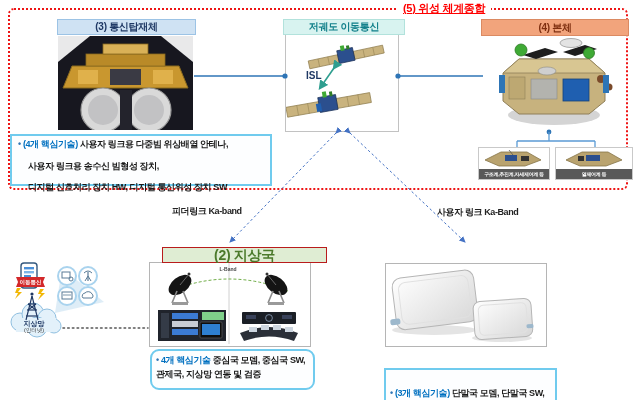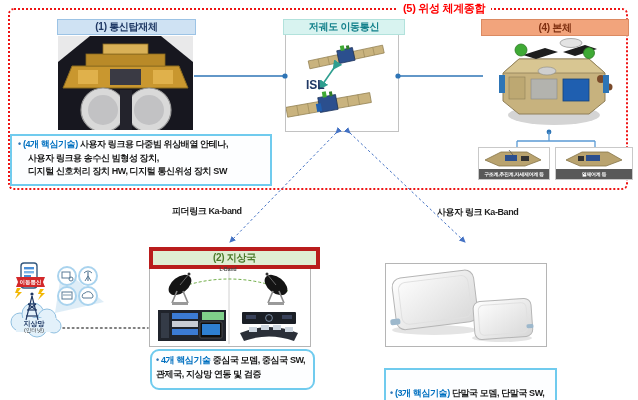--- a/index.html
+++ b/index.html
@@ -2,77 +2,77 @@
 <html><head>
 <meta charset="utf-8">
 <style>
   html,body{margin:0;padding:0;background:#ffffff;}
   body{font-family:"Liberation Sans","DejaVu Sans",sans-serif;}
   .canvas{position:relative;width:638px;height:400px;background:#ffffff;overflow:hidden;}
   .abs{position:absolute;}
   
   .space-border{left:8px;top:8px;width:616px;height:178px;border:2px dotted #ee1414;border-radius:6px;z-index:1;}
   .sys-title{left:397px;top:0px;height:17px;line-height:17px;background:#ffffff;padding:0 6px;
-             color:#ff0000;font-weight:800;font-size:11px;z-index:6;letter-spacing:-0.3px;}
+             color:#ff0000;font-weight:800;font-size:11px;z-index:6;letter-spacing:-0.3px;text-decoration:underline;}
   
   .hdr{z-index:3;text-align:center;font-weight:800;letter-spacing:-0.3px;}
   .hdr-payload{left:57px;top:19px;width:137px;height:14px;line-height:14px;font-size:10px;
                background:#cfe2f3;border:1px solid #9cc3e5;color:#1f3864;}
   .hdr-leo{left:283px;top:19px;width:120px;height:14px;line-height:14px;font-size:10px;
            background:#d8f3f0;border:1px solid #b2e2dc;color:#12808a;}
   .hdr-bus{left:481px;top:19px;width:146px;height:15px;line-height:15px;font-size:10px;
            background:#f2a47c;border:1px solid #db8a62;color:#7e2f10;}
-  .hdr-ground{left:149px;top:247px;width:163px;height:14px;line-height:14px;font-size:10px;
-              background:#dfedd3;border:4px solid #b91c1c;color:#4c7a2b;}
+  .hdr-ground{left:162px;top:247px;width:163px;height:14px;line-height:14px;font-size:14px;
+              background:#dfedd3;border:1px solid #b91c1c;color:#4c7a2b;}
   .hdr-terminal{left:383px;top:248px;width:164px;height:14px;line-height:14px;font-size:10px;
                 background:#fbf0ce;border:1px solid #eeddab;color:#dd4b2c;}
   
   .leo-box{left:285px;top:33px;width:112px;height:97px;background:#ffffff;border:1px solid #c2c2c2;z-index:2;}
   .img-frame{z-index:2;}
   .gs-box{left:149px;top:262px;width:160px;height:83px;background:#ffffff;border:1px solid #b5b5b5;z-index:2;}
   .tm-box{left:385px;top:263px;width:160px;height:82px;background:#ffffff;border:1px solid #b5b5b5;z-index:2;}
   
   .techbox{border:2px solid #70cbee;background:#fdfeff;z-index:3;font-size:9px;line-height:1.5;
            color:#1a1a1a;font-weight:700;letter-spacing:-0.4px;}
   .box1{left:10px;top:134px;width:252px;height:44px;padding:2px 0 2px 6px;}
   .box2{left:150px;top:349px;width:153px;height:31px;padding:3px 4px;border-radius:9px;}
   .box3{left:384px;top:368px;width:161px;height:30px;padding:17px 4px;}
   .bullet{color:#2e75b6;font-weight:800;}
   .hl{color:#0070c0;font-weight:800;}
-  .indent{padding-left:10px;}
+  .indent{padding-left:10px;margin-top:8px;}
   
   .linklabel{z-index:4;font-size:9px;font-weight:800;color:#222222;letter-spacing:-0.4px;}
   .feeder-label{left:172px;top:205px;}
   .user-label{left:437px;top:206px;}
   
   .subsys{z-index:3;background:#ffffff;border:1px solid #c9c9c9;}
   .subsys .cap{position:absolute;left:0;bottom:0;width:100%;height:10px;background:#595959;color:#ffffff;
                font-size:5px;line-height:10px;text-align:center;font-weight:700;letter-spacing:-0.3px;}
   .subsys-left{left:478px;top:147px;width:70px;height:31px;}
   .subsys-right{left:555px;top:147px;width:76px;height:31px;}
   
   .mobile-ribbon{left:16px;top:277px;width:29px;height:10px;background:#d3282a;color:#ffffff;z-index:4;
      font-size:5.5px;line-height:10px;text-align:center;font-weight:700;
      clip-path:polygon(0 0,100% 0,93% 50%,100% 100%,0 100%,7% 50%);}
   .cloud-title{left:12px;top:319px;width:44px;text-align:center;font-size:7px;font-weight:800;color:#1f3864;z-index:4;}
   .cloud-sub{left:12px;top:327px;width:44px;text-align:center;font-size:5.5px;color:#333333;z-index:4;}
-  .isl-label{z-index:4;font-size:12px;font-weight:800;color:#1f3864;left:306px;top:78px;}
+  .isl-label{z-index:4;font-size:10px;font-weight:800;color:#1f3864;left:306px;top:70px;}
   .arc-label{z-index:4;font-size:5px;font-weight:700;color:#444444;left:206px;top:266px;width:44px;text-align:center;}
   svg{display:block;}
   .overlay{left:0;top:0;width:638px;height:400px;z-index:4;pointer-events:none;}
 </style>
 </head>
 <body>
 
 <div class="canvas">
 
   <div class="abs space-border"></div>
   <div class="abs sys-title">(5) 위성 체계종합</div>
 
-  <div class="abs hdr hdr-payload">(1) 통신탑재체</div>
+  <div class="abs hdr hdr-payload">(3) 통신탑재체</div>
   <div class="abs img-frame" style="left:58px;top:36px;width:135px;height:94px;">
     <svg width="135" height="94" viewBox="0 0 135 94">
       <rect x="0" y="0" width="135" height="94" fill="#e9e9ea"></rect>
       <polygon points="0,26 32,0 103,0 135,26 135,94 0,94" fill="#17171f"></polygon>
       <polygon points="14,30 121,30 130,52 5,52" fill="#c9972f" stroke="#8a6a1f" stroke-width="1"></polygon>
       <rect x="28" y="18" width="79" height="12" fill="#b98a28" stroke="#8a6a1f" stroke-width="0.8"></rect>
       <rect x="45" y="8" width="45" height="10" fill="#d9b157" stroke="#8a6a1f" stroke-width="0.8"></rect>
       <rect x="20" y="34" width="20" height="14" fill="#e0b14b"></rect>
       <rect x="95" y="34" width="20" height="14" fill="#e0b14b"></rect>
       <rect x="52" y="33" width="31" height="16" fill="#3a3a44"></rect>

